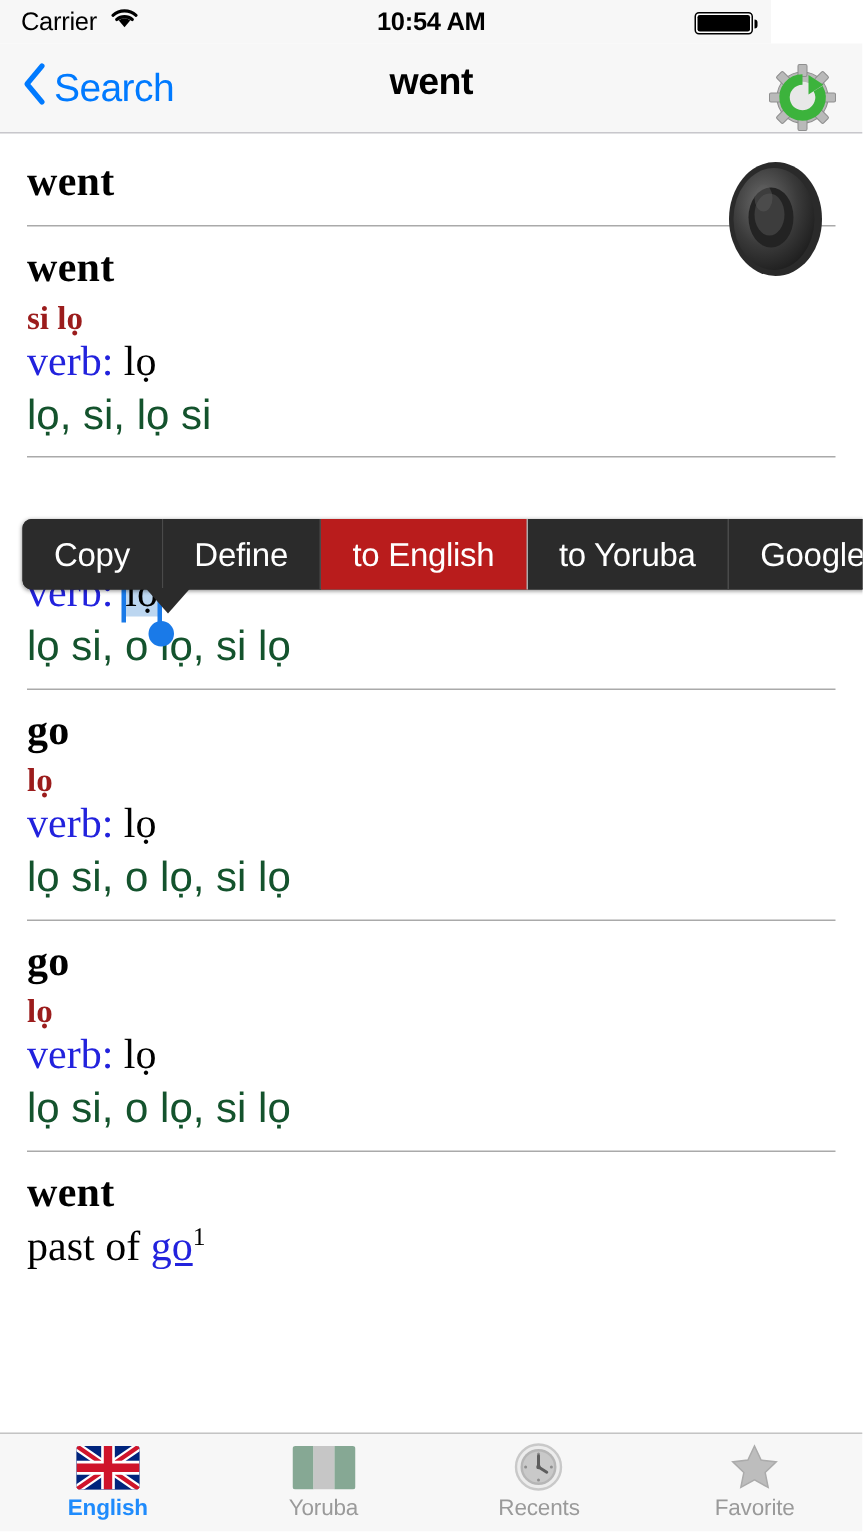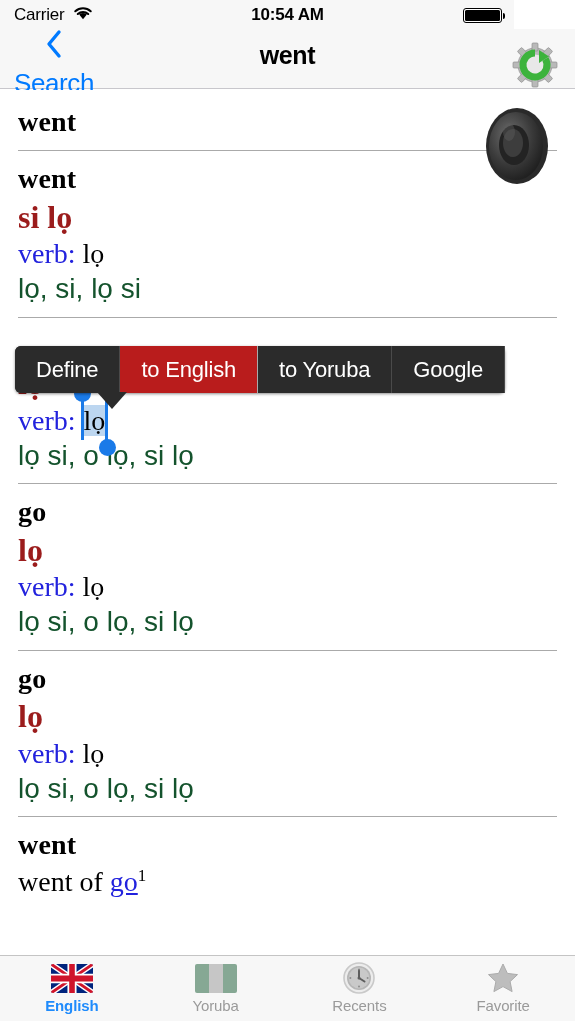--- a/index.html
+++ b/index.html
@@ -44,21 +44,21 @@
   }
 
   
   #nav-bar{
     position:absolute; top:29px; left:0; width:575px; height:60px;
     background:#f7f7f7;
     border-bottom:1px solid #c8c7cc;
   }
   #back-button{
     position:absolute; left:14px; top:0; height:59px;
-    display:flex; align-items:center; gap:5px; cursor:pointer;flex-direction:column;
+    display:flex; align-items:center; gap:5px; cursor:pointer;
   }
   #back-chevron{ display:block; }
   #back-label{ font-size:26px; color:#007aff; letter-spacing:-.4px; }
   #nav-title{
     position:absolute; left:0; width:575px; text-align:center; top:44%;
     transform:translateY(-50%);
     font-size:25px; font-weight:bold; color:#000; letter-spacing:-.3px;
   }
   #refresh-button{
     position:absolute; right:12px; top:12px; width:56px; height:48px;
@@ -71,21 +71,21 @@
     background:#fff; overflow:hidden;
   }
   .article{ padding:0 18px; }
   .headword{
     font-family:"Liberation Serif", serif;
     font-size:28px; font-weight:bold; color:#000;
     line-height:1.30; letter-spacing:.2px;
   }
   .yoruba{
     font-family:"Liberation Serif", serif;
-    font-size:32px; font-weight:bold; color:#9b1c1c;
+    font-size:22px; font-weight:bold; color:#9b1c1c;
     line-height:1.24;
   }
   .pos-line{
     font-family:"Liberation Serif", serif;
     font-size:28px; color:#000; line-height:1.24;
   }
   .pos{ color:#2222dd; }
   .forms{
     font-family:Liberation Sans, sans-serif;
     font-size:28px; color:#14532d; line-height:1.24;
@@ -306,26 +306,27 @@
       <span class="pos">verb:</span>
       <span>lọ</span>
     </div>
     <div class="forms">lọ si, o lọ, si lọ</div>
   </div>
 
   <hr class="sep">
 
   <div class="article">
     <div class="headword">went</div>
-    <div class="crossref"><span>went of </span><a>go</a><sup>1</sup></div>
+    <div class="crossref"><span>past of </span><a>go</a><sup>1</sup></div>
   </div>
 
 </div>
 
 <div id="edit-menu">
+  <div class="menu-item">Copy</div>
   <div class="menu-item">Define</div>
   <div class="menu-item active">to English</div>
   <div class="menu-item">to Yoruba</div>
   <div class="menu-item">Google</div>
   <div id="menu-tail"></div>
 </div>
 
 <div id="tab-bar">
 
   <div class="tab active">

